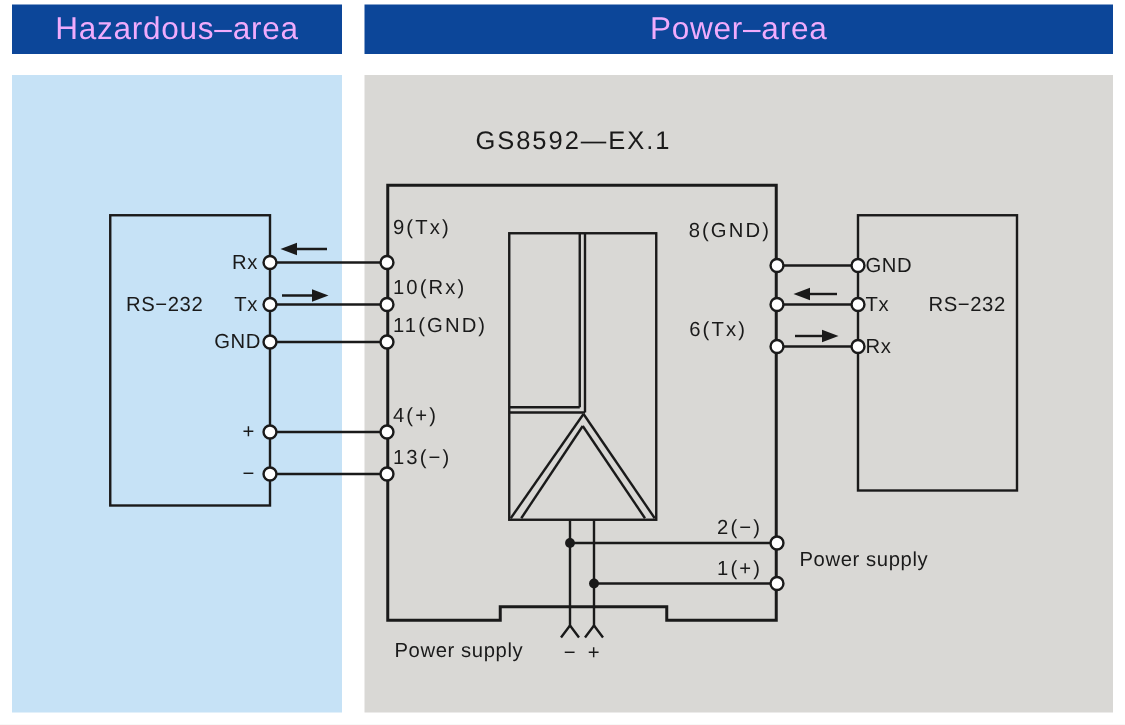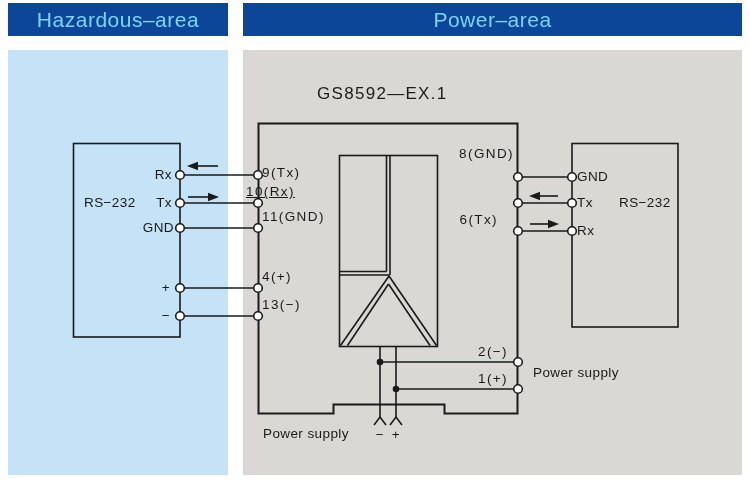--- a/index.html
+++ b/index.html
@@ -9,21 +9,21 @@
     --line:#1a1a1a;
     --text:#1a1a1a;
   }
   html,body{margin:0;padding:0;background:#fff;}
   #stage{
     position:relative;width:750px;height:483px;background:#ffffff;overflow:hidden;
     font-family:"Liberation Sans","DejaVu Sans",sans-serif;color:var(--text);
   }
   .hdr{
     position:absolute;top:3px;height:33px;background:var(--header-blue);
-    color:#7dd3fc;font-size:21px;line-height:33px;text-align:center;letter-spacing:0.5px;
+    color:#f0abfc;font-size:21px;line-height:33px;text-align:center;letter-spacing:0.5px;
   }
   .panel{position:absolute;top:50px;height:425px;}
   .panel.haz{background:var(--hazardous-panel);}
   .panel.safe{background:var(--safe-panel);}
   svg{position:absolute;left:0;top:0;}
   .lbl{
     position:absolute;font-size:13.5px;line-height:16px;white-space:pre;
     letter-spacing:0.4px;color:var(--text);
   }
   .term{letter-spacing:1.4px;}
@@ -124,22 +124,22 @@
 
   <div class="lbl title" style="left:317px;top:86px;">GS8592—EX.1</div>
 
   <div class="lbl r" style="left:128px;top:167px;width:44px;">Rx</div>
   <div class="lbl" style="left:84px;top:195px;">RS−232</div>
   <div class="lbl r" style="left:128px;top:195px;width:44px;">Tx</div>
   <div class="lbl r" style="left:128px;top:220px;width:46px;">GND</div>
   <div class="lbl r" style="left:146px;top:280px;width:24px;">+</div>
   <div class="lbl r" style="left:146px;top:308px;width:24px;">−</div>
 
-  <div class="lbl term" style="left:262px;top:165px;">9(Tx)</div>
-  <div class="lbl term" style="left:246px;top:184px;text-decoration:underline;">10(Rx)</div>
+  <div class="lbl term" style="left:262px;top:144px;">9(Tx)</div>
+  <div class="lbl term" style="left:262px;top:184px;">10(Rx)</div>
   <div class="lbl term" style="left:262px;top:209px;">11(GND)</div>
   <div class="lbl term" style="left:262px;top:269px;">4(+)</div>
   <div class="lbl term" style="left:262px;top:297px;">13(−)</div>
 
   <div class="lbl term r" style="left:420px;top:146px;width:94px;">8(GND)</div>
   <div class="lbl term r" style="left:404px;top:212px;width:94px;">6(Tx)</div>
   <div class="lbl term r" style="left:414px;top:344px;width:94px;">2(−)</div>
   <div class="lbl term r" style="left:414px;top:371px;width:94px;">1(+)</div>
 
   <div class="lbl" style="left:577px;top:169px;">GND</div>

